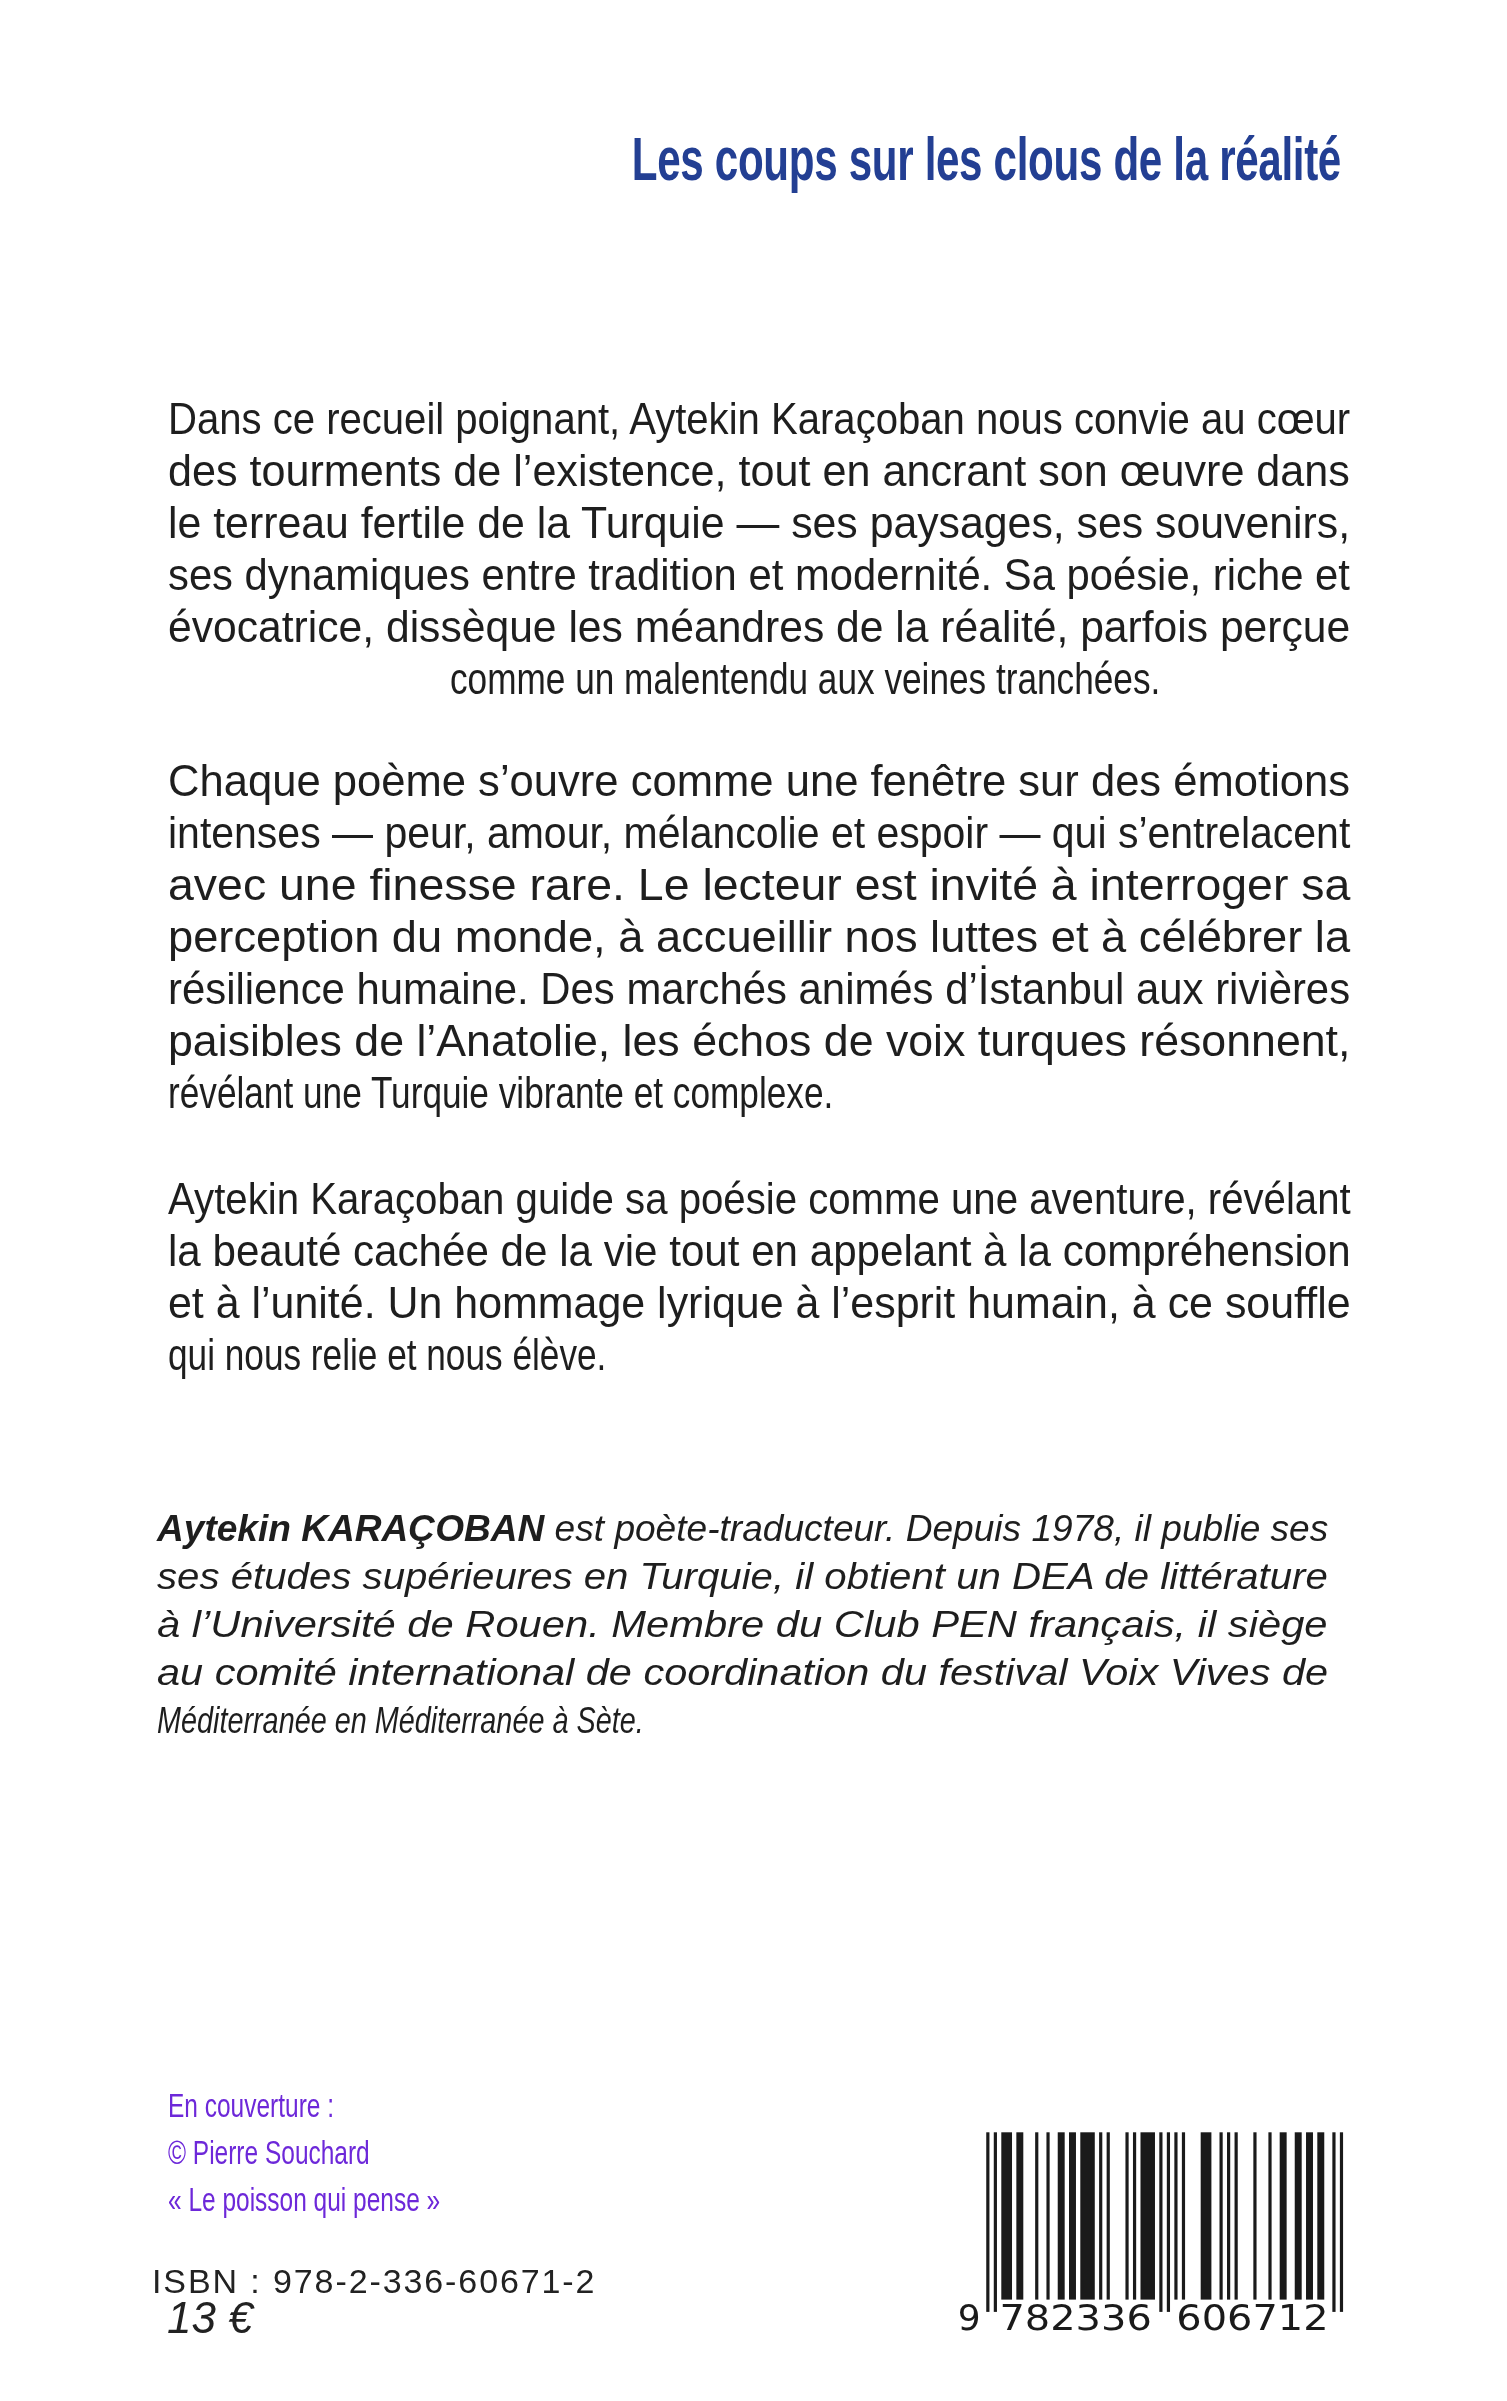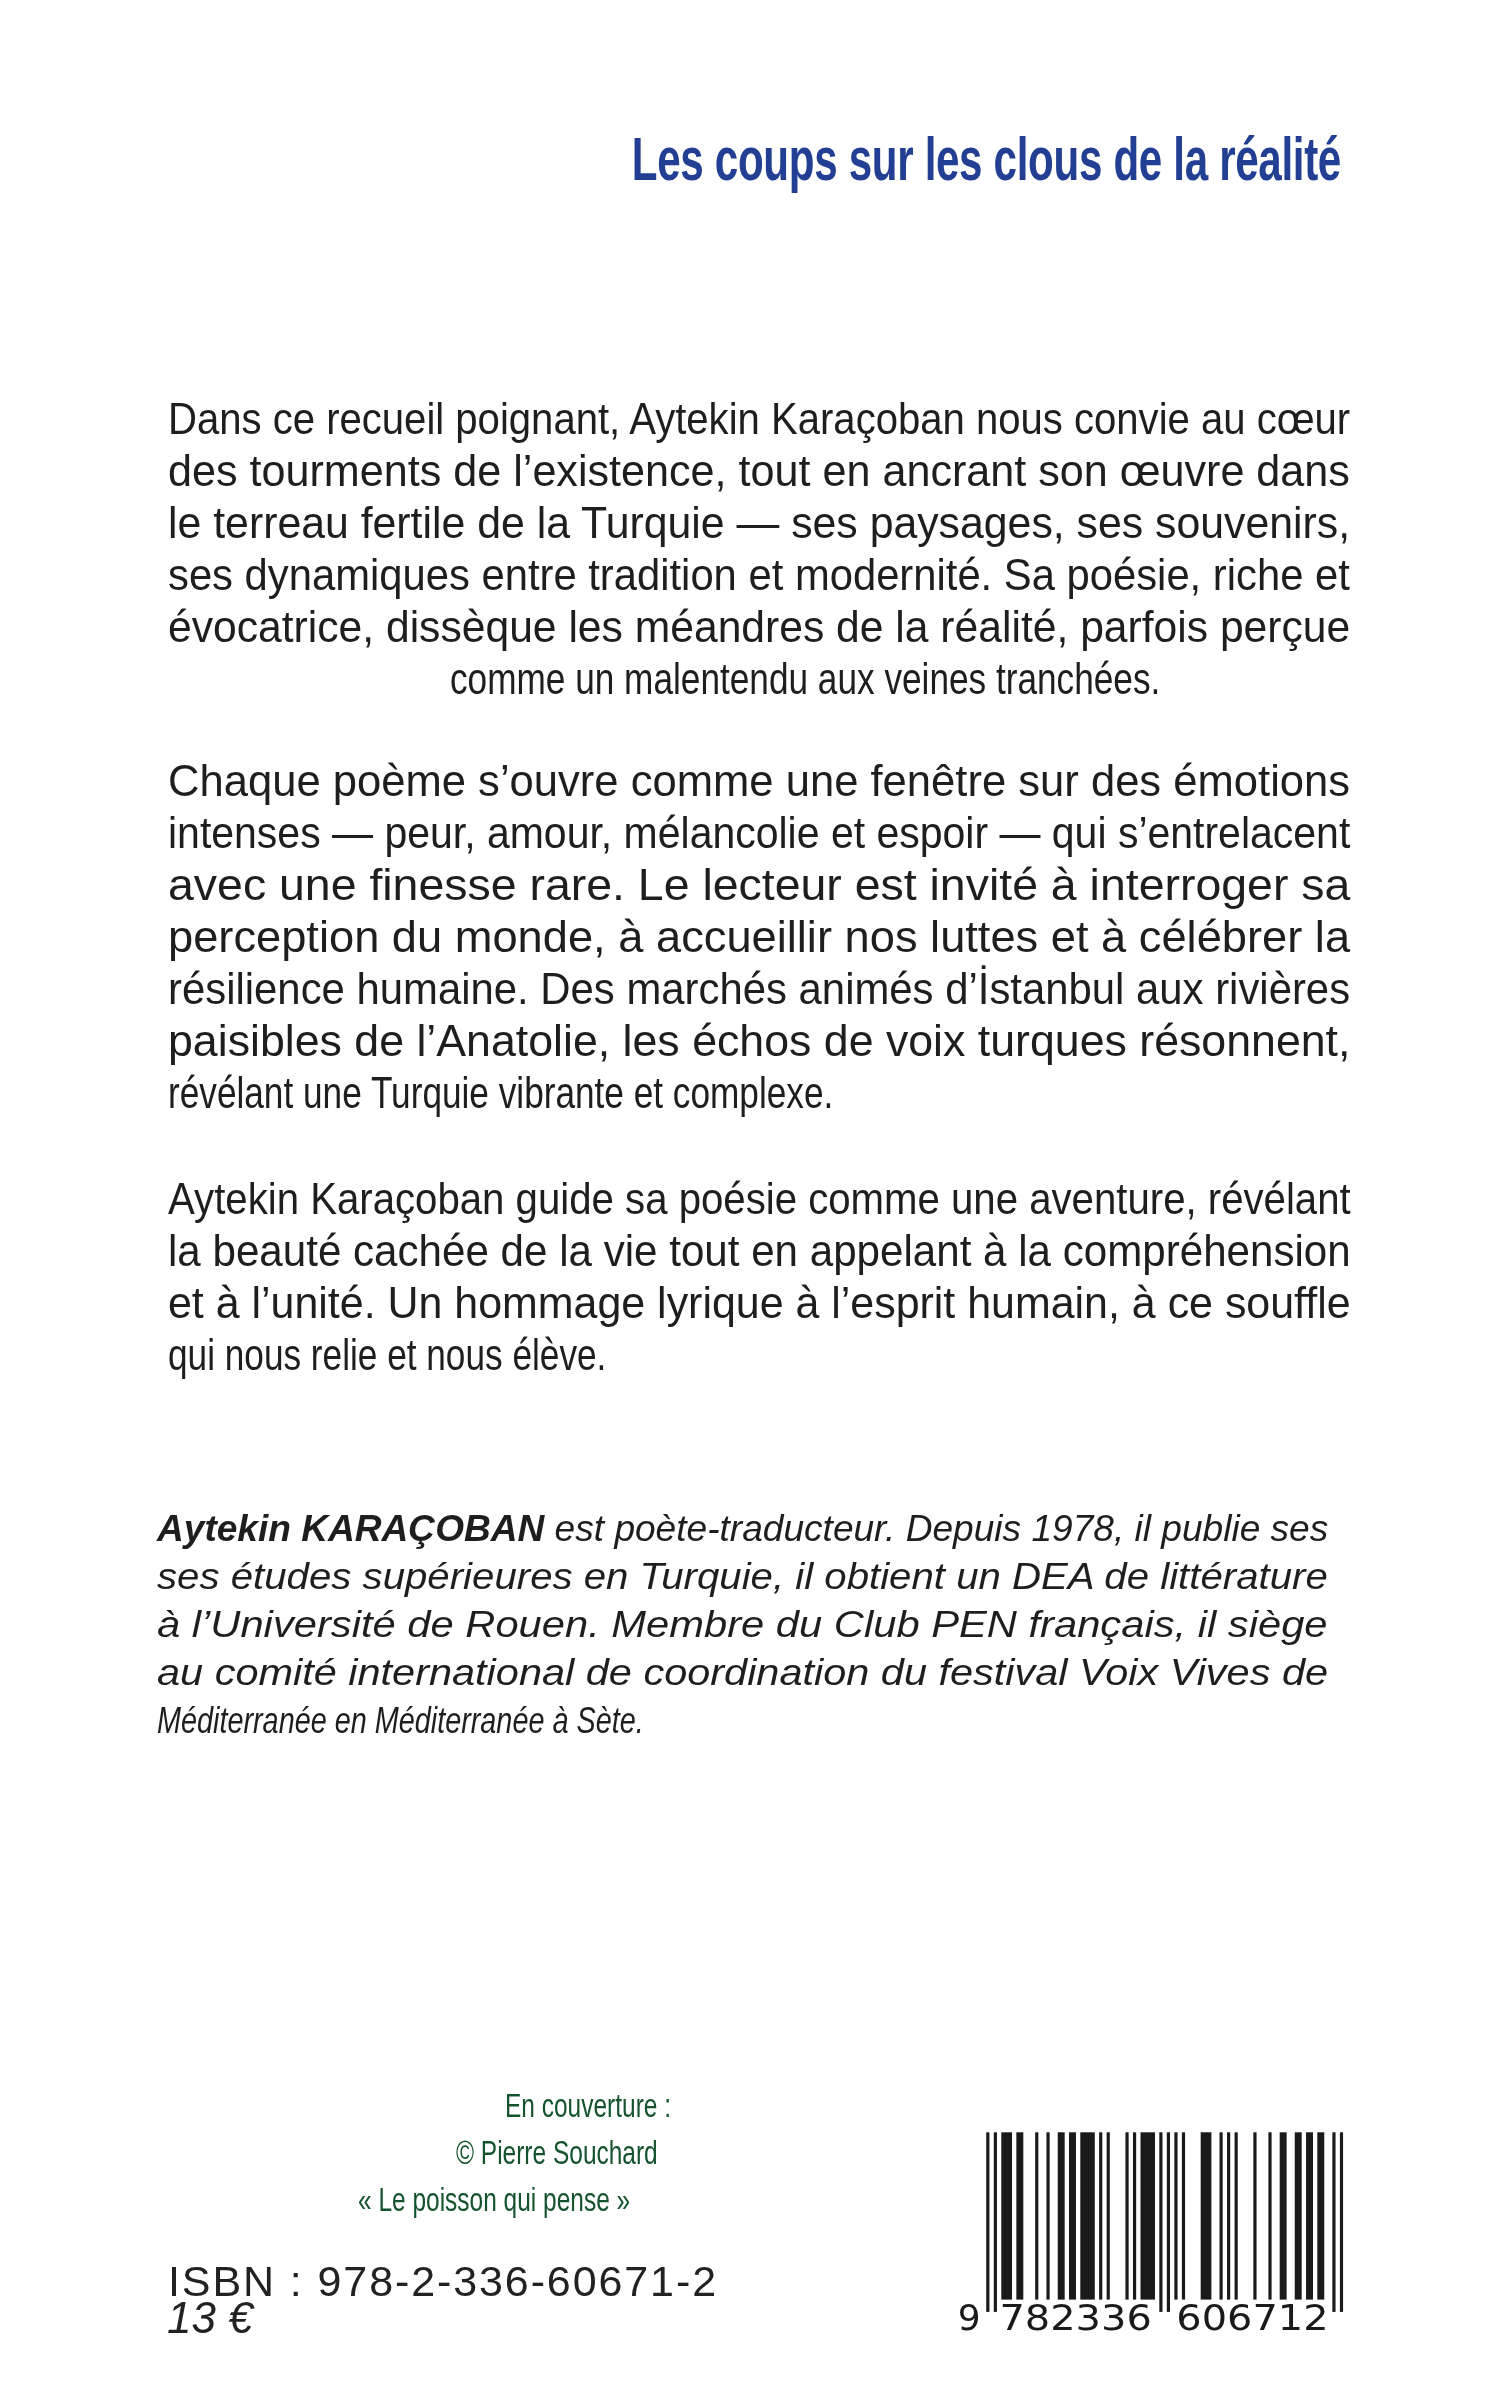--- a/index.html
+++ b/index.html
@@ -73,32 +73,31 @@
   .credits {
     left: 168px;
     top: 2082px;
     width: 568px;
   }
   .credit-line {
     display: block;
     height: 47px;
     line-height: 47px;
     font-size: 34px;
-    color: #14532d;
-    white-space: nowrap;
-    text-align: right;
+    color: #6d28d9;
+    white-space: nowrap;
   }
   .credit-line .fit {
     display: inline-block;
     transform: scaleX(0.72);
     transform-origin: left center;
   }
   .isbn {
-    left: 168px; top: 2262px;
-    font-size: 43px; line-height: 38px;
+    left: 152px; top: 2262px;
+    font-size: 34px; line-height: 38px;
     color: #222;
     white-space: nowrap;
     letter-spacing: 1.9px;
     text-align: right;
   }
   .price {
     left: 167px; top: 2296px;
     font-size: 44px; line-height: 44px;
     color: #222;
     white-space: nowrap;

